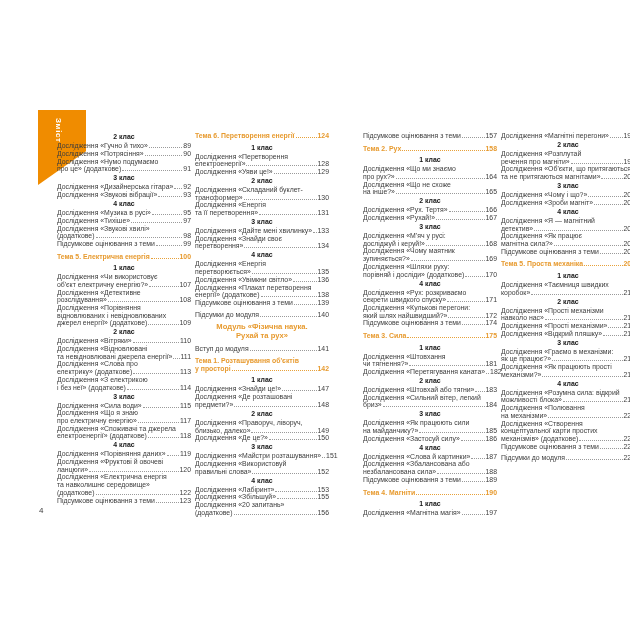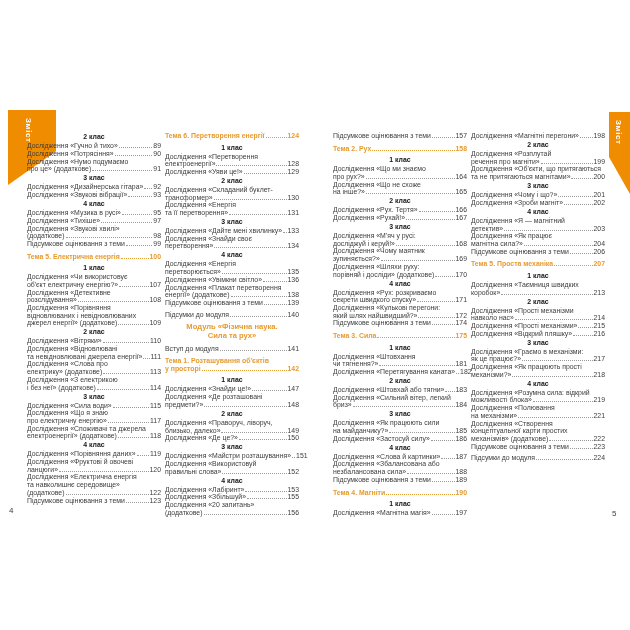--- a/index.html
+++ b/index.html
@@ -1,20 +1,20 @@
 <!DOCTYPE html>
 <html><head>
 <meta charset="utf-8">
 <style>
   html,body{margin:0;padding:0;}
   body{
     width:630px;height:630px;background:#ffffff;overflow:hidden;position:relative;
     font-family:"Liberation Sans", sans-serif;
   }
-  .spread{position:absolute;inset:0;background:#ffffff;}
+  .spread{position:absolute;inset:0;background:#ffffff;margin-left:30px;}
   
   .tab{position:absolute;background:#F08C00;color:#ffffff;}
   .tab-left{left:8px;top:110px;width:48px;height:75px;
     clip-path:polygon(0 0,100% 0,100% 55%,0 100%);}
   .tab-right{left:609px;top:112px;width:21px;height:82px;
     clip-path:polygon(0 0,100% 0,100% 100%,0 55%);}
   .tab-text{position:absolute;writing-mode:vertical-rl;font-size:8px;font-weight:700;
     letter-spacing:.6px;white-space:nowrap;}
   .tab-left .tab-text{top:8px;left:16px;}
   .tab-right .tab-text{top:8px;left:5px;}
@@ -265,21 +265,21 @@
         <span class="pg">139</span>
       </div>
       <div class="row-gap" style="height: 4px;"></div>
       <div class="row-line">
         <span class="t">Підсумки до модуля</span>
         <span class="dots"></span>
         <span class="pg">140</span>
       </div>
       <div class="row-gap" style="height: 5px;"></div>
       <div class="row-module">Модуль «Фізична наука.</div>
-      <div class="row-module">Сила та рух»</div>
+      <div class="row-module">Рухай та рух»</div>
       <div class="row-gap" style="height: 4px;"></div>
       <div class="row-line">
         <span class="t">Вступ до модуля</span>
         <span class="dots"></span>
         <span class="pg">141</span>
       </div>
       <div class="row-themecont">Тема 1. Розташування об'єктів</div>
       <div class="row-theme row-line">
         <span class="t">у просторі</span>
         <span class="dots"></span>

